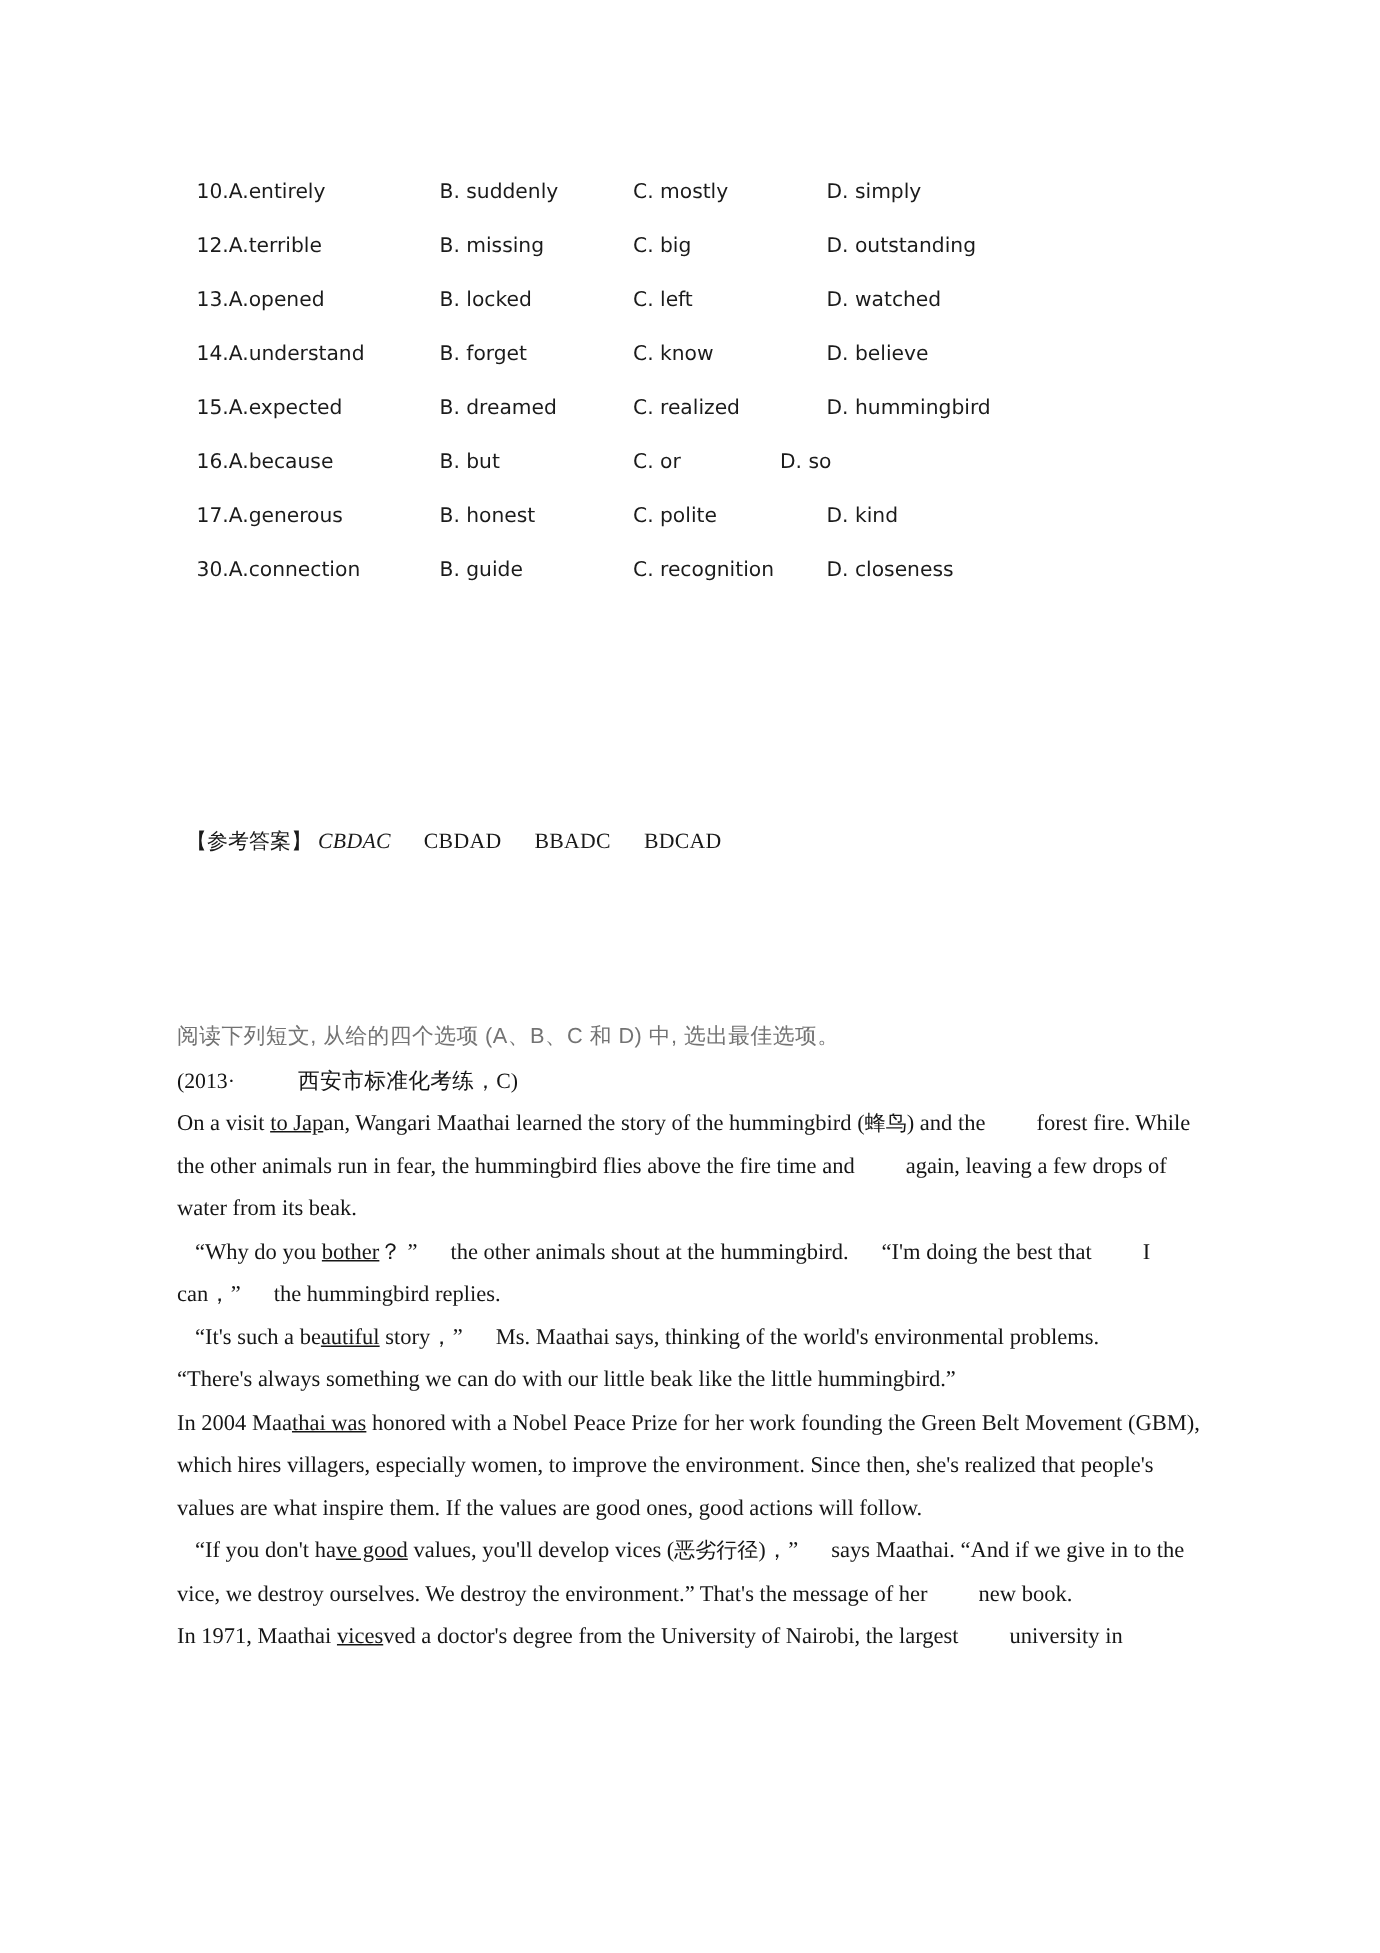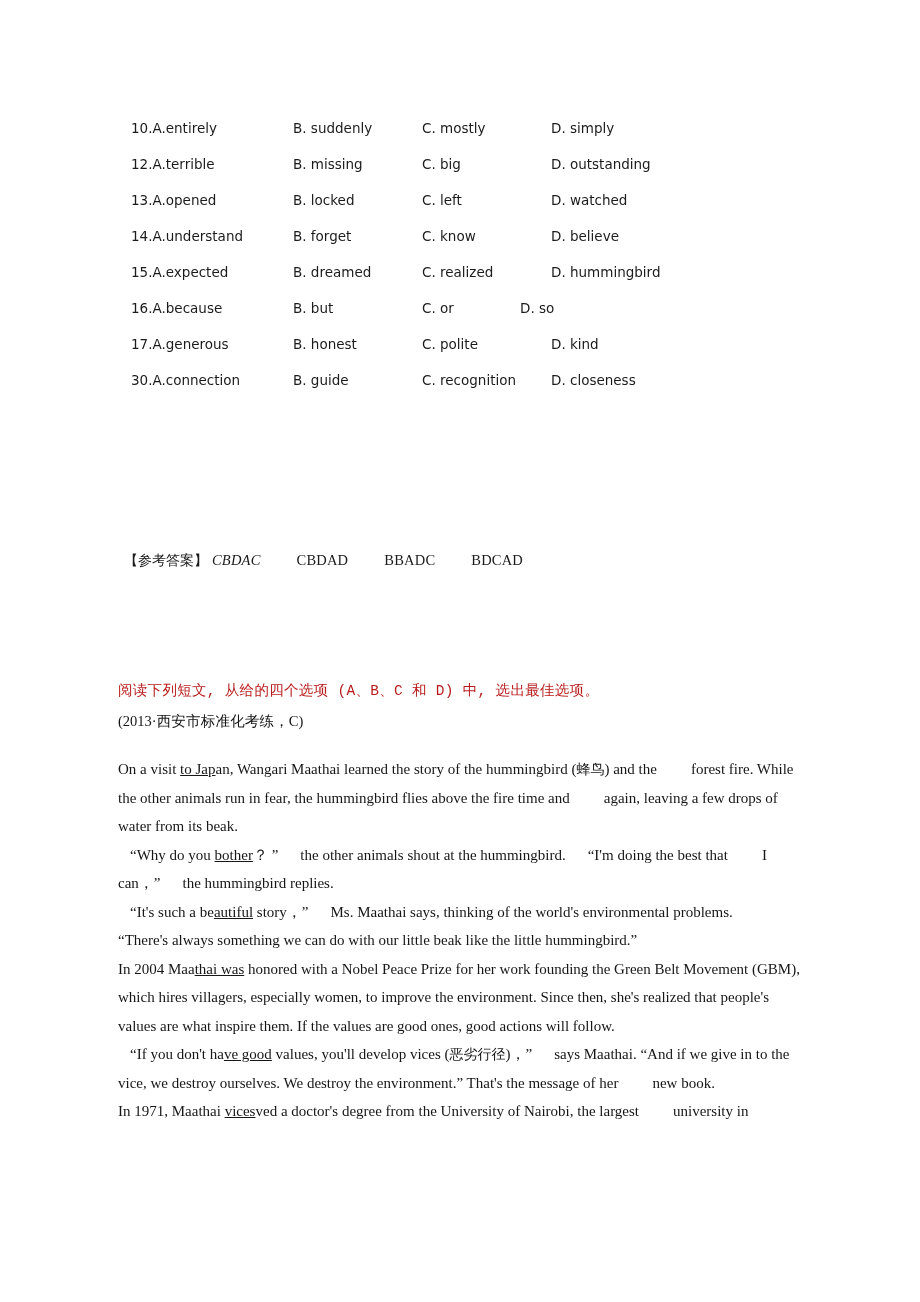--- a/index.html
+++ b/index.html
@@ -58,53 +58,54 @@
     font-family: "Liberation Serif", "DejaVu Serif", serif;
     color: #1a1a1a;
     white-space: nowrap;
     letter-spacing: 0.2px;
   }
   #answer-key .ak-label {
     font-family: "DejaVu Sans", "Liberation Sans", sans-serif;
     font-size: 14px;
     letter-spacing: 0;
   }
-  #answer-key .ak-group { margin-left: 36px; }
+  #answer-key .ak-group { margin-left: 22px; }
   #answer-key .ak-group.first { margin-left: 4px; font-style: italic; }
 
   
   #reading-section {
     position: absolute;
     left: 118px;
     top: 680px;
     width: 682px;
   }
   .cn-instruction {
-    font-family: Liberation Mono, monospace;
+    font-family: Liberation Sans, sans-serif;
     font-size: 14.5px;
-    color: #b91c1c;
+    color: #737373;
     line-height: 22px;
     letter-spacing: 0.3px;
     white-space: nowrap;
   }
   .source-line {
     margin-top: 9px;
     font-family: "Liberation Serif", "DejaVu Serif", serif;
     font-size: 14.5px;
     color: #141414;
     line-height: 20px;
     white-space: nowrap;
   }
   .source-line .cn {
     font-family: Liberation Sans, sans-serif;
     letter-spacing: 0.2px;
+    margin-left: 42px;
   }
 
   .passage {
-    margin-top: 24px;
+    margin-top: 4px;
     font-family: "Liberation Serif", "DejaVu Serif", serif;
     font-size: 15px;
     line-height: 28.5px;
     color: #161616;
     text-align: left;
   }
   .passage p {
     margin: 0;
   }
   .passage p.indent {

